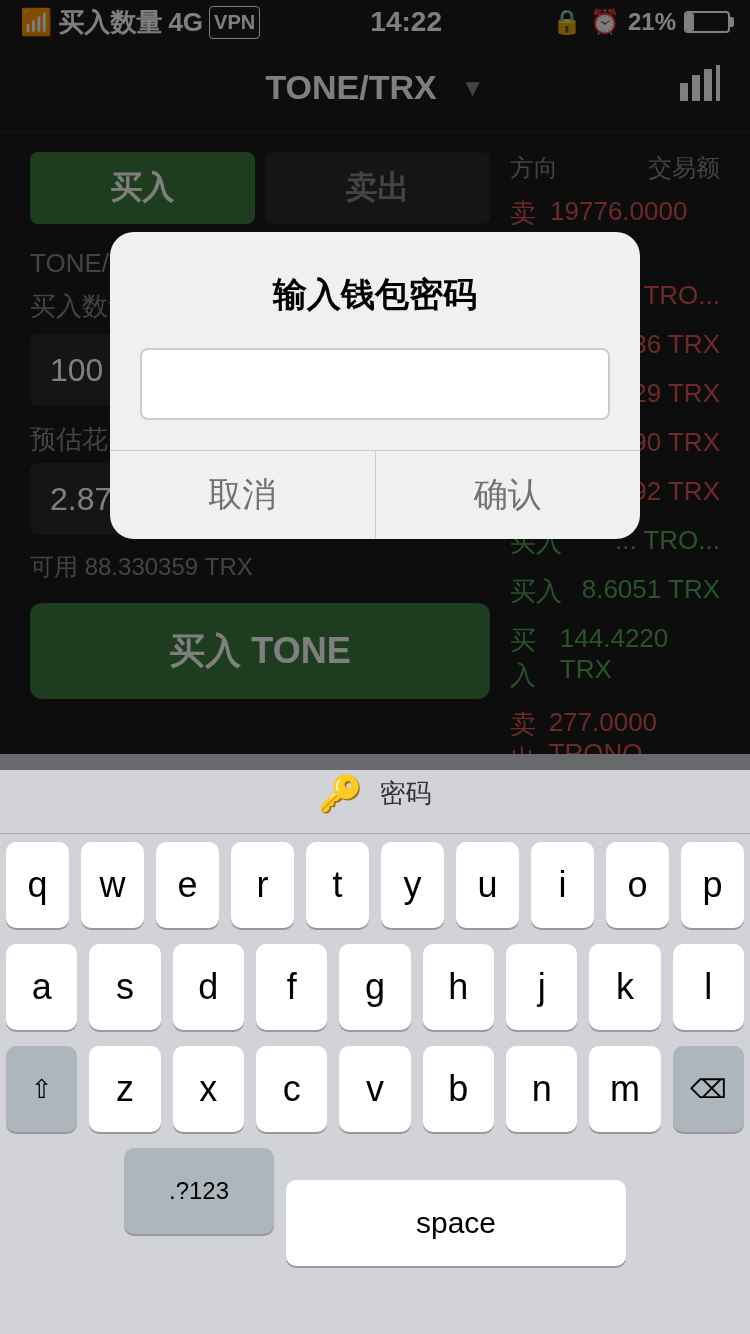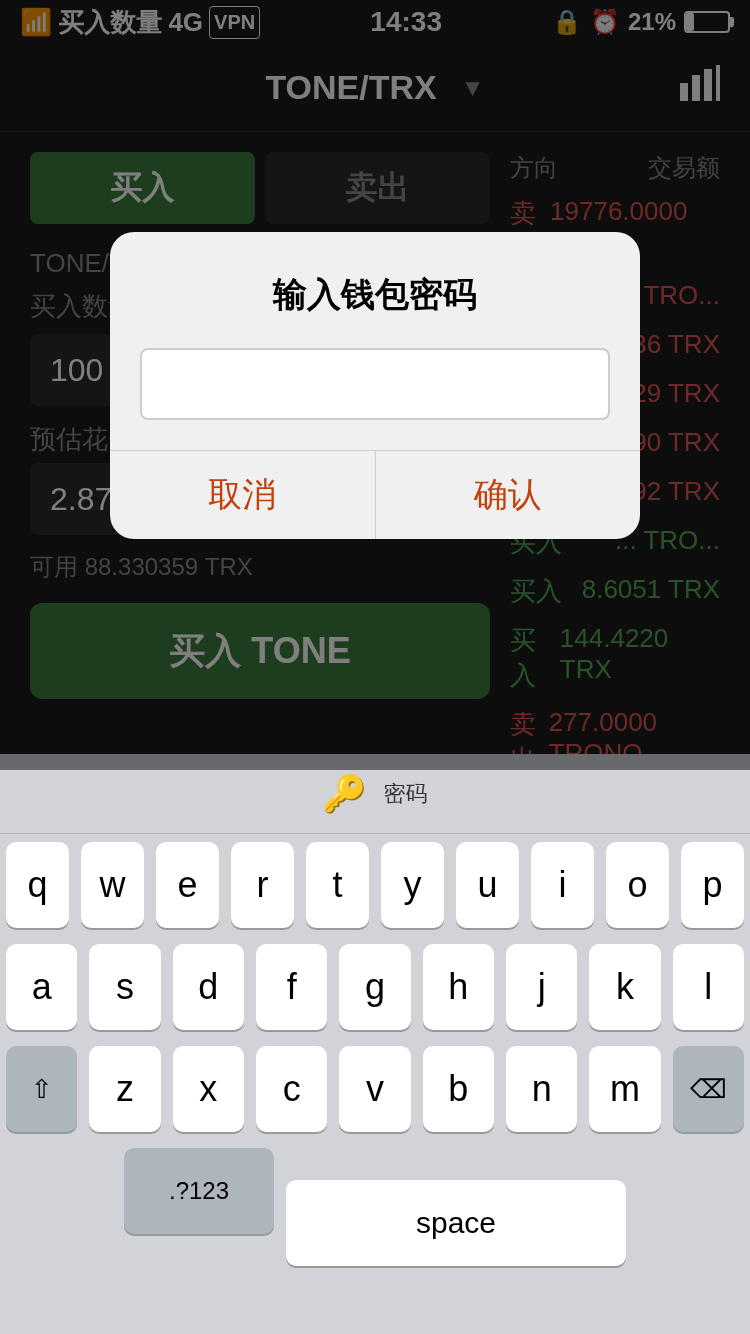--- a/index.html
+++ b/index.html
@@ -195,21 +195,21 @@
       display: flex;
       border-top: 1px solid #ccc;
     }
     .modal-btn {
       flex: 1;
       height: 88px;
       background: transparent;
       border: none;
       font-size: 34px;
       cursor: pointer;
-      color: #c2410c;
+      color: #737373;
     }
     .modal-btn:first-child {
       border-right: 1px solid #ccc;
     }
 
     
     .keyboard-area {
       background: #d1d3d8;
       padding: 0;
       position: absolute;
@@ -221,21 +221,21 @@
     .keyboard-top-bar {
       height: 80px;
       background: #d1d3d8;
       display: flex;
       align-items: center;
       justify-content: center;
       gap: 16px;
       border-bottom: 1px solid #b0b0b0;
     }
     .keyboard-top-bar .key-icon { font-size: 36px; }
-    .keyboard-top-bar .key-label { font-size: 22px; color: #333; }
+    .keyboard-top-bar .key-label { font-size: 26px; color: #333; }
     .keyboard-row {
       display: flex;
       justify-content: center;
       gap: 12px;
       padding: 8px 6px;
     }
     .key {
       background: white;
       border-radius: 10px;
       height: 86px;
@@ -290,21 +290,21 @@
 </head>
 <body>
 
 <div class="status-bar">
   <div class="status-left">
     <span>📶</span>
     <span>买入数量</span>
     <span>4G</span>
     <span style="font-size:20px;border:1px solid white;border-radius:4px;padding:4px 4px;">VPN</span>
   </div>
-  <div class="status-center">14:33</div>
+  <div class="status-center">14:22</div>
   <div class="status-right">
     <span>🔒</span>
     <span>⏰</span>
     <span>21%</span>
     <div class="battery">
       <div class="battery-fill"></div>
     </div>
   </div>
 </div>
 

